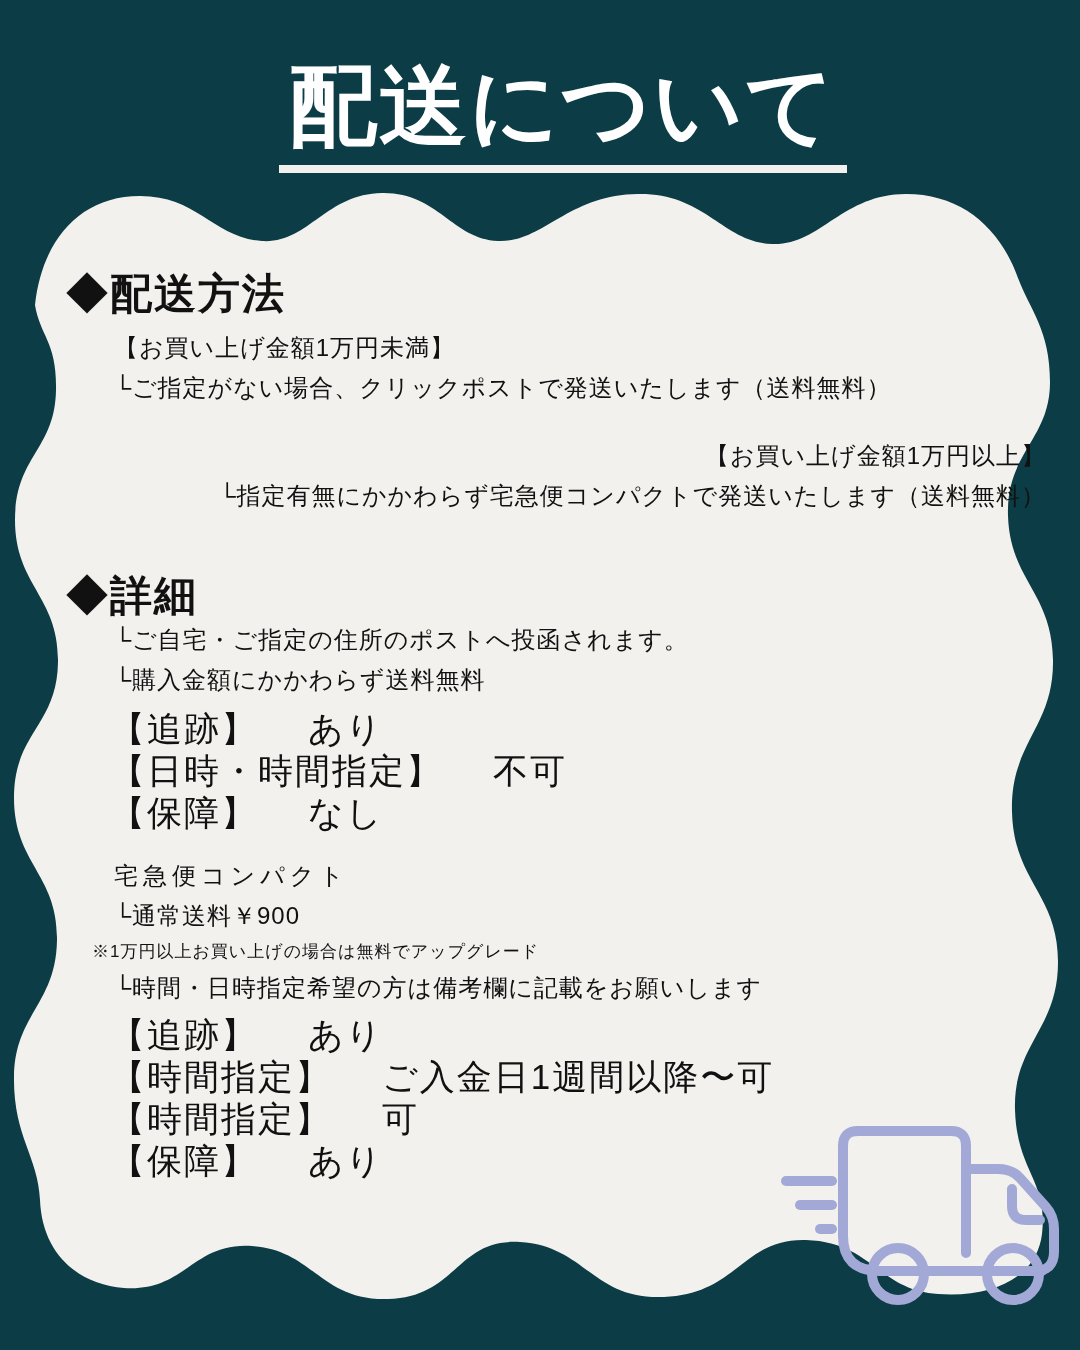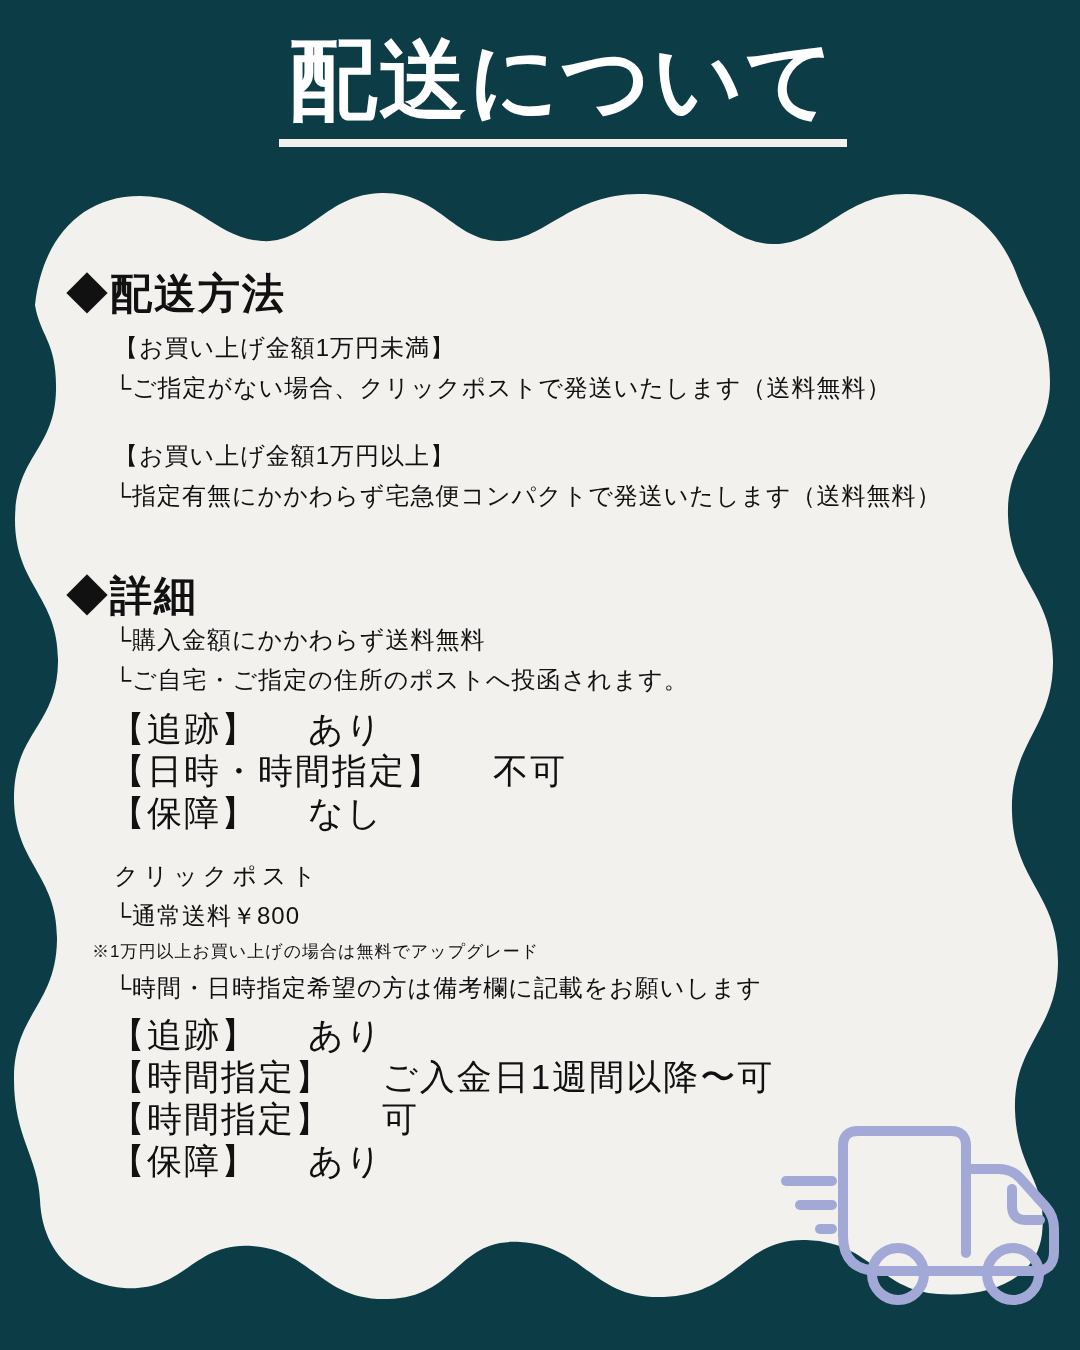--- a/index.html
+++ b/index.html
@@ -10,21 +10,21 @@
     position: relative;
     overflow: hidden;
     color: #111;
   }
   .stage { position: absolute; inset: 0; width: 1080px; height: 1350px; }
 
   .blob-svg { position: absolute; left: 0; top: 0; z-index: 1; }
   .truck-svg { position: absolute; left: 0; top: 0; z-index: 3; pointer-events: none; }
 
   .title-wrap {
-    position: absolute; top: 32px; left: 0; right: 0;
+    position: absolute; top: 58px; left: 0; right: 0;
     text-align: center; z-index: 2; padding-left: 46px;
   }
   .title-text {
     display: inline-block;
     color: #ffffff;
     font-size: 88px;
     font-weight: 900;
     letter-spacing: 2px;
     line-height: 1.1;
     border-bottom: 8px solid #f2f1ee;
@@ -41,21 +41,21 @@
     line-height: 48px; white-space: nowrap;
   }
   .line {
     font-size: 24px; line-height: 40px; letter-spacing: 1px;
     white-space: nowrap;
     margin-left: 48px;
   }
   .service-name { letter-spacing: 5px; }
   .tier-condition { margin-top: 10px; }
   .tier-detail { }
-  .tier-block + .tier-block { margin-top: 28px; }
+  .tier-block + .tier-block { margin-top: 28px; text-align: right; }
   .details-heading { margin-top: 56px; }
   .first-service { margin-top: 8px; }
   .second-service { margin-top: 22px; }
 
   .specs { margin-top: 8px; }
   .specs2 { margin-top: 6px; }
   .spec-row {
     display: flex; column-gap: 50px;
     padding-left: 44px;
     font-size: 35px; line-height: 42px; letter-spacing: 2px;
@@ -125,41 +125,41 @@
     </div>
 
     <div class="tier-block">
       <div class="line tier-condition">【お買い上げ金額1万円以上】</div>
       <div class="line tier-detail">└指定有無にかかわらず宅急便コンパクトで発送いたします（送料無料）</div>
     </div>
 
     <div class="h2 details-heading">◆詳細</div>
 
     <div>
+      <div class="line">└ご自宅・ご指定の住所のポストへ投函されます。</div>
       <div class="line">└購入金額にかかわらず送料無料</div>
-      <div class="line">└ご自宅・ご指定の住所のポストへ投函されます。</div>
       <div class="specs">
         <div class="spec-row">
           <span>【追跡】</span>
             <span>あり</span>
         </div>
         <div class="spec-row">
           <span>【日時・時間指定】</span>
             <span>不可</span>
         </div>
         <div class="spec-row">
           <span>【保障】</span>
             <span>なし</span>
         </div>
       </div>
     </div>
 
     <div>
-      <div class="line service-name second-service">クリックポスト</div>
-      <div class="line">└通常送料￥800</div>
+      <div class="line service-name second-service">宅急便コンパクト</div>
+      <div class="line">└通常送料￥900</div>
       <div class="small-note">※1万円以上お買い上げの場合は無料でアップグレード</div>
       <div class="line">└時間・日時指定希望の方は備考欄に記載をお願いします</div>
       <div class="specs2">
         <div class="spec-row">
           <span>【追跡】</span>
             <span>あり</span>
         </div>
         <div class="spec-row">
           <span>【時間指定】</span>
             <span><span>ご入金日</span><span class="u">1週間以降〜可</span></span>

